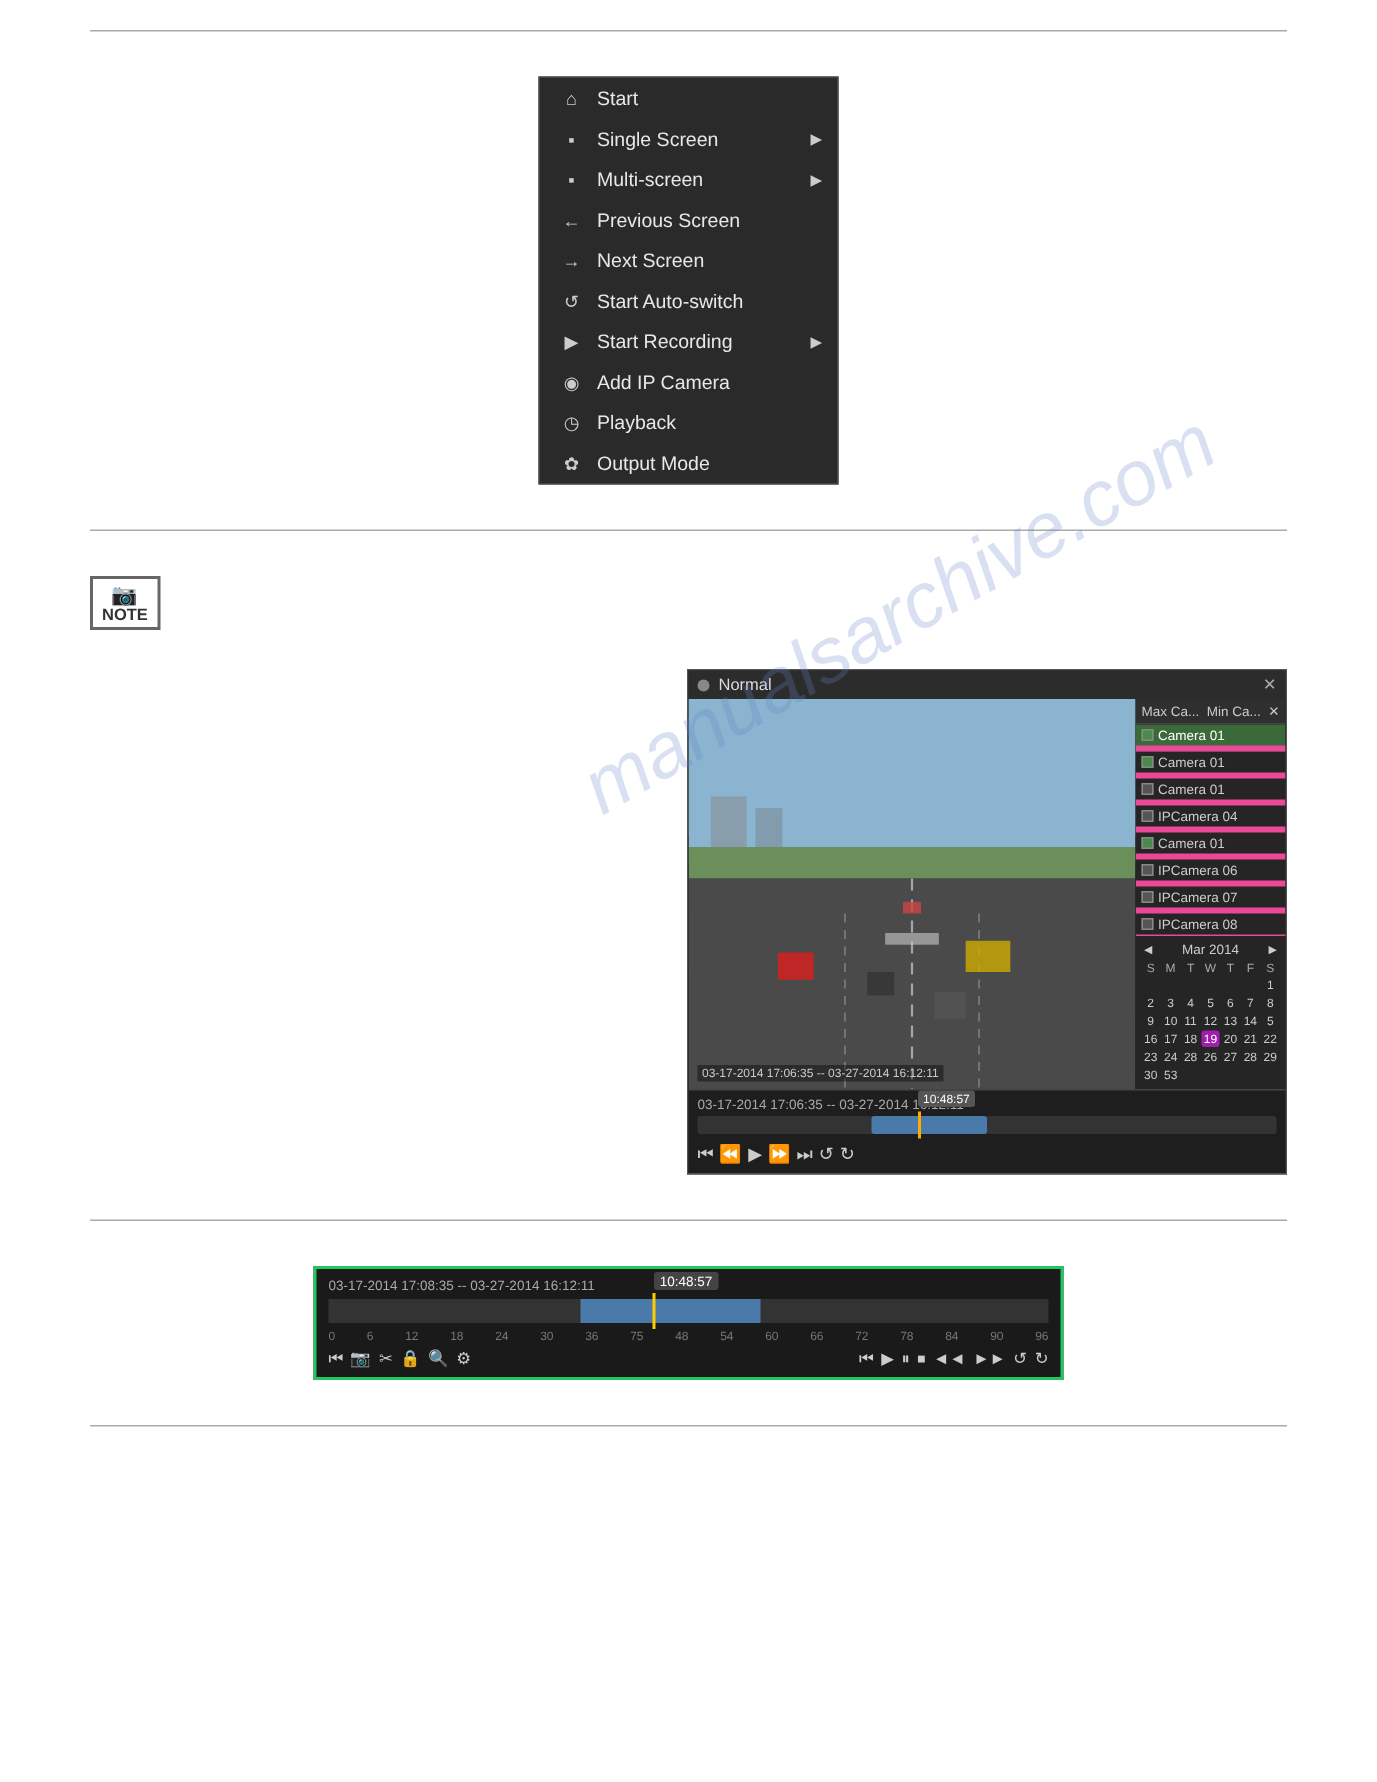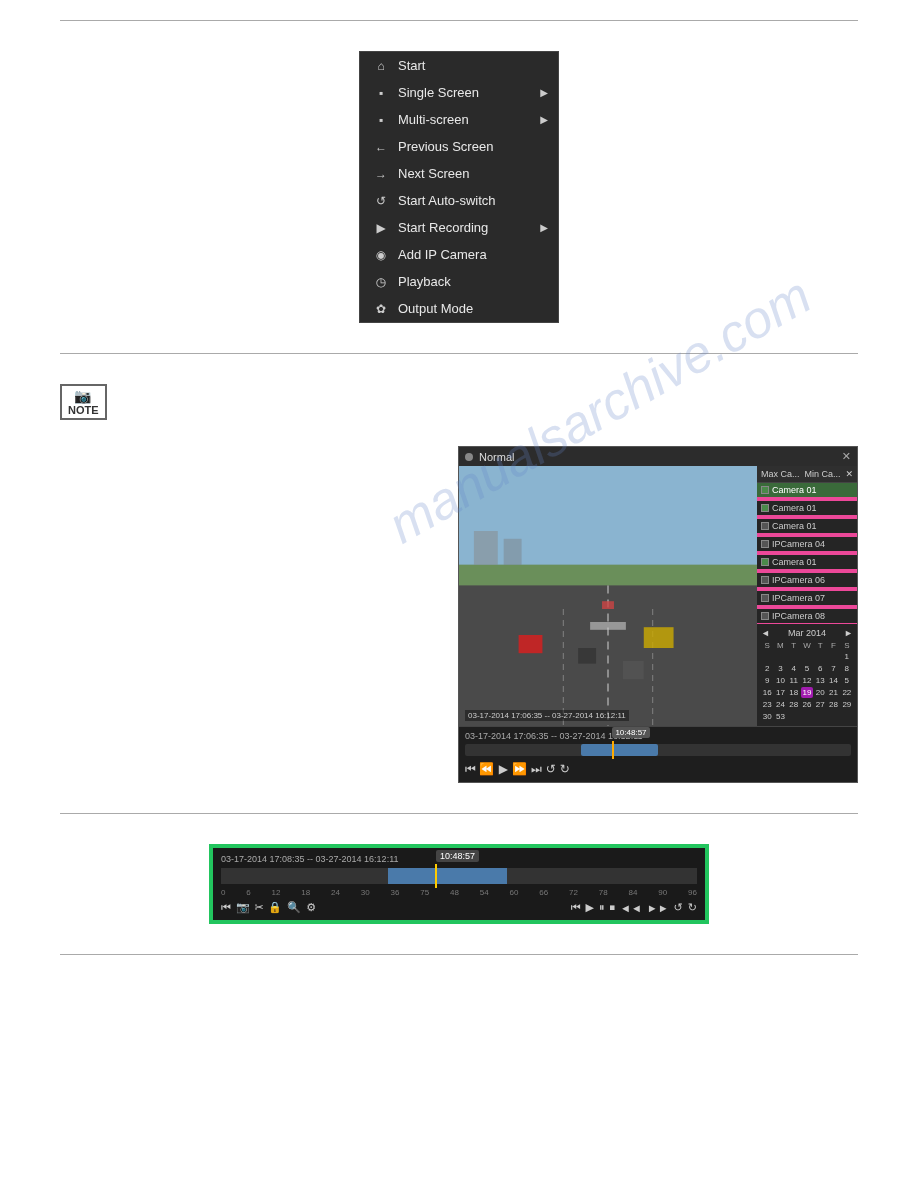--- a/index.html
+++ b/index.html
@@ -343,21 +343,21 @@
     
     .bottom-timeline-area {
       display: flex;
       justify-content: center;
       margin: 10px 0;
     }
 
     .bottom-timeline {
       width: 500px;
       background: #1a1a1a;
-      border: 4px solid #22c55e;
+      border: 2px solid #22c55e;
       padding: 6px 8px;
     }
 
     .bt-time-range {
       font-size: 9px;
       color: #aaa;
       margin-bottom: 4px;
     }
 
     .bt-bar-container {

